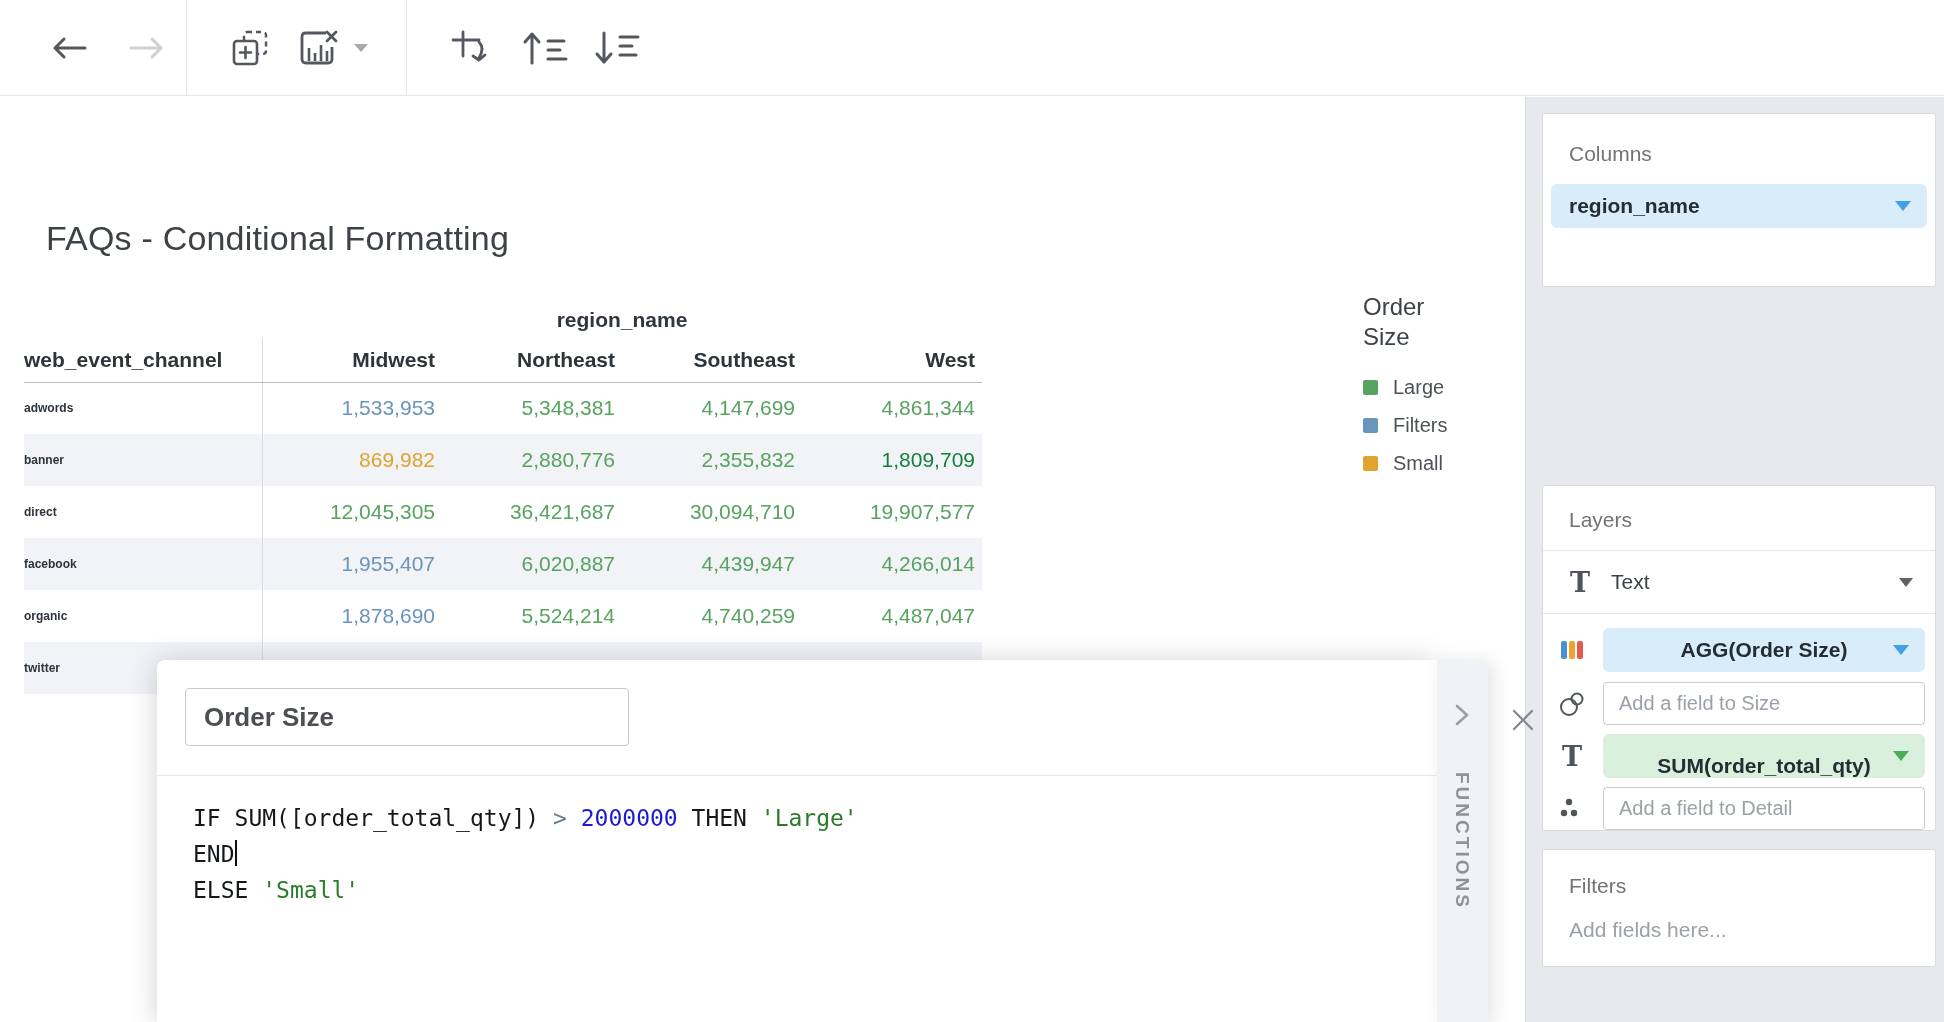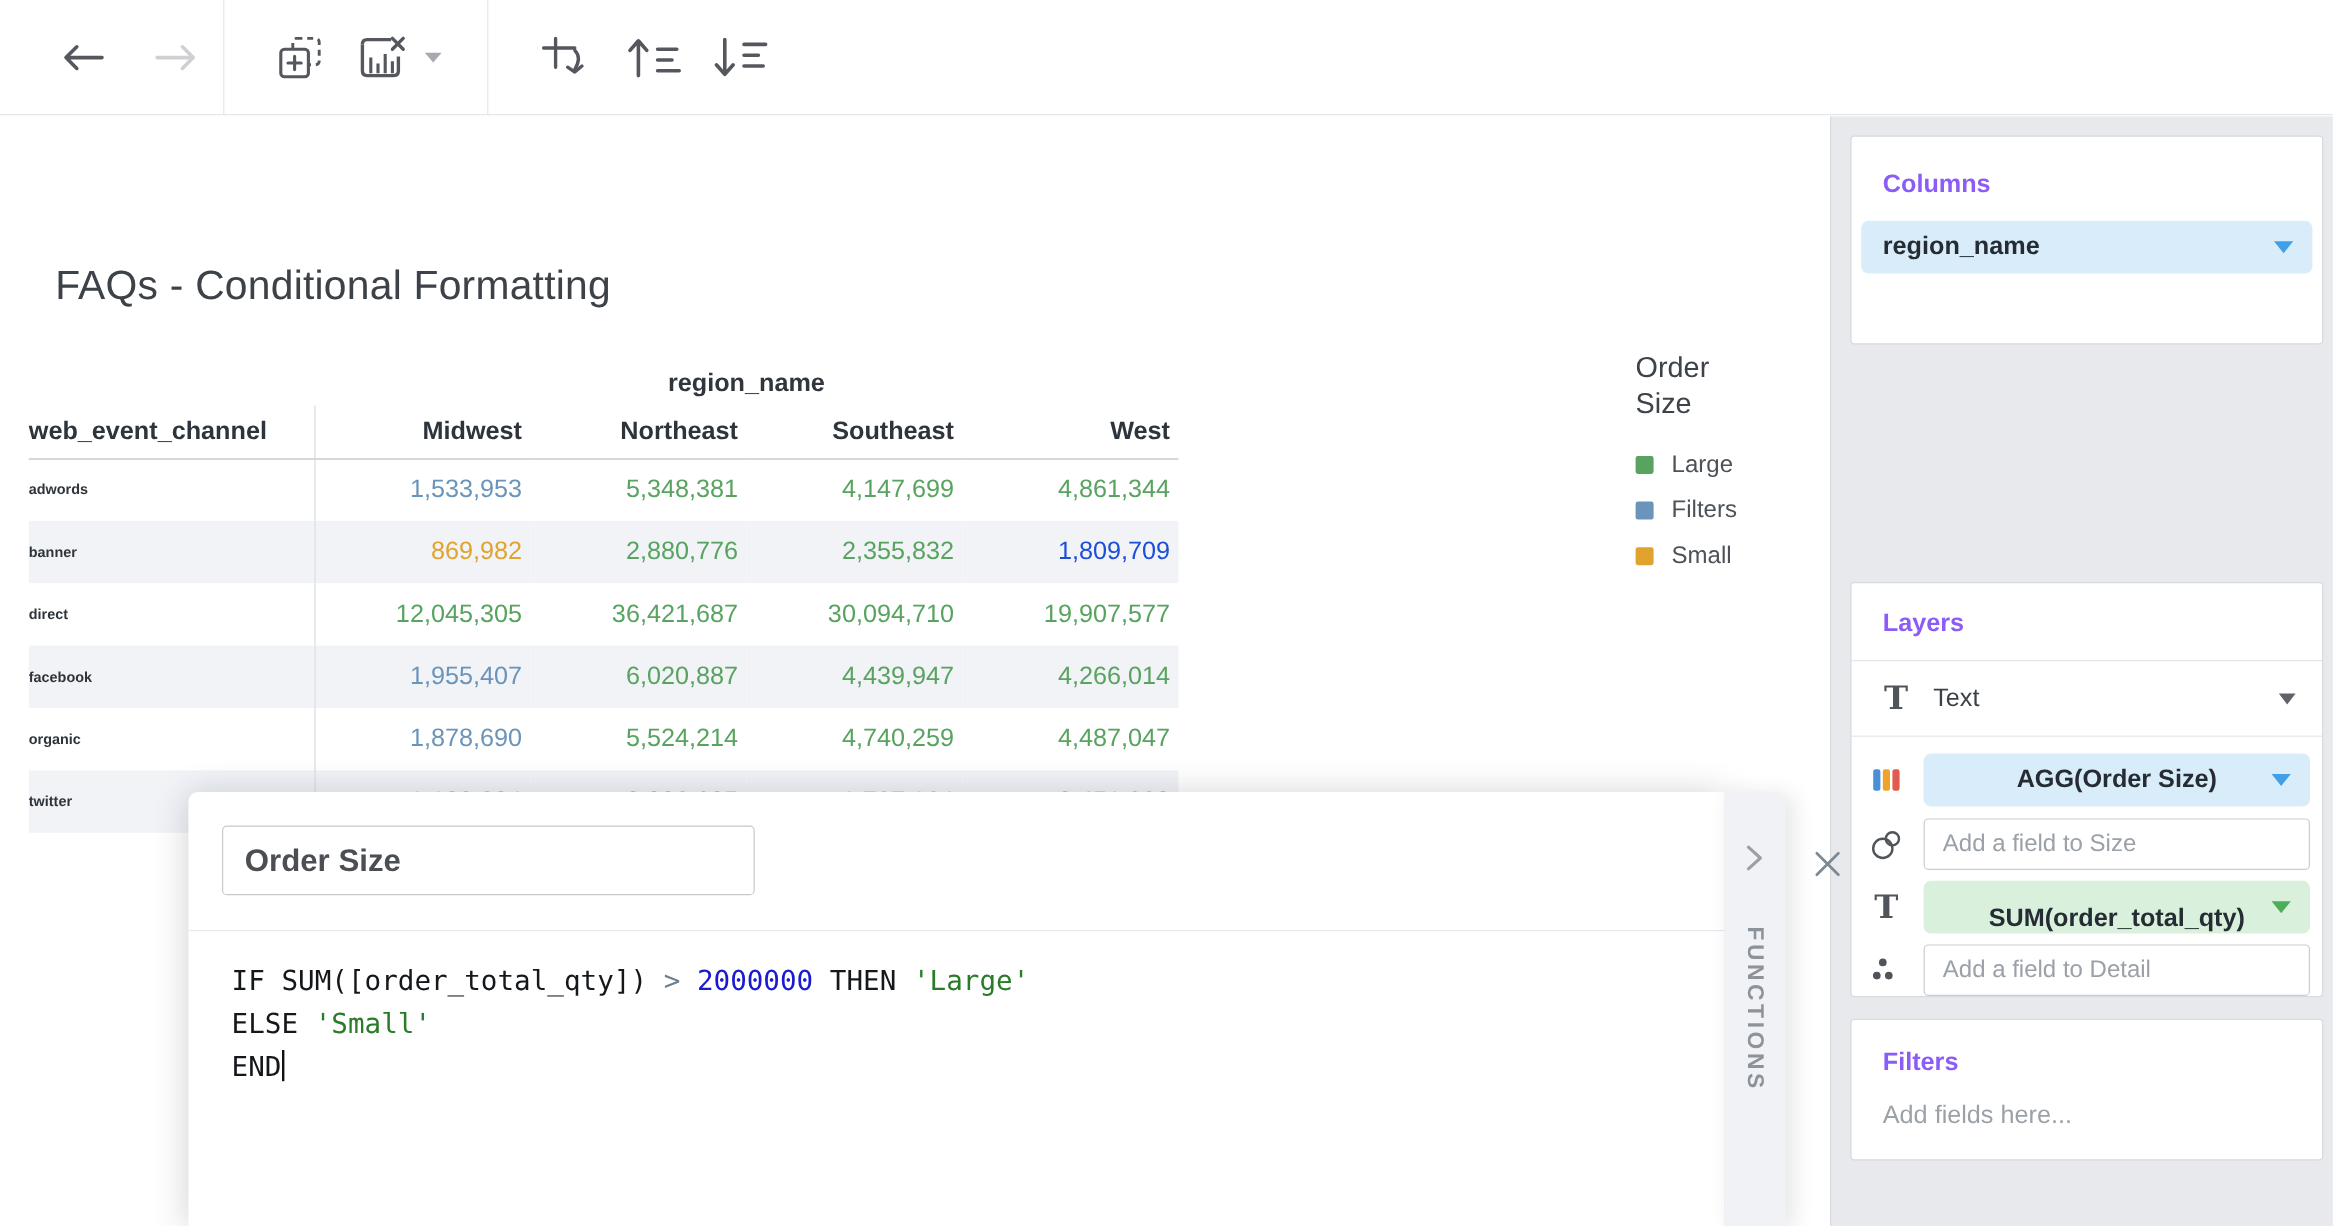--- a/index.html
+++ b/index.html
@@ -40,21 +40,21 @@
   #legend-items { margin-top:24px; }
   .legend-item { display:flex; align-items:center; margin-bottom:15px; }
   .swatch { width:15px; height:15px; border-radius:2px; margin-right:15px; flex:none; }
   .legend-label { font-size:20px; color:#4c5258; }
 
   
   #sidebar { position:absolute; left:1525px; top:97px; width:419px; height:925px;
              background:#e7e9ed; border-left:1px solid #d8dbdf; }
   .card { position:absolute; left:16px; width:394px; background:#fff;
           border:1px solid #d7dade; border-radius:3px; }
-  .card-title { font-size:21px; font-weight:700; color:#8b5cf6; }
+  .card-title { font-size:21px; font-weight:400; color:#737373; }
   .pill { height:44px; border-radius:6px; display:flex; align-items:center;
           padding:0 18px; font-size:21px; font-weight:700; color:#262c33;
           position:relative; cursor:pointer; }
   .pill-blue { background:#d8ecfa; }
   .pill-green { background:#d9f0dc; }
   .caret { width:0; height:0; border-left:8px solid transparent; border-right:8px solid transparent;
            border-top:10px solid #41a0e8; position:absolute; right:16px; top:17px; }
   .caret.green { border-top-color:#4cae58; }
   .caret.dark { border-top-color:#5f6368; border-left-width:7px; border-right-width:7px; border-top-width:9px; }
   .field-input { height:43px; border:1px solid #c9ccd1; border-radius:4px; background:#fff;
@@ -177,21 +177,21 @@
             <td style="color: rgb(107, 148, 186);">1,533,953</td>
             <td style="color: rgb(87, 163, 95);">5,348,381</td>
             <td style="color: rgb(87, 163, 95);">4,147,699</td>
             <td style="color: rgb(87, 163, 95);">4,861,344</td>
           </tr>
           <tr>
             <th class="rlabel vline">banner</th>
             <td style="color: rgb(223, 163, 46);">869,982</td>
             <td style="color: rgb(87, 163, 95);">2,880,776</td>
             <td style="color: rgb(87, 163, 95);">2,355,832</td>
-            <td style="color: #1d4ed8;">1,809,709</td>
+            <td style="color: #15803d;">1,809,709</td>
           </tr>
           <tr>
             <th class="rlabel vline">direct</th>
             <td style="color: rgb(87, 163, 95);">12,045,305</td>
             <td style="color: rgb(87, 163, 95);">36,421,687</td>
             <td style="color: rgb(87, 163, 95);">30,094,710</td>
             <td style="color: rgb(87, 163, 95);">19,907,577</td>
           </tr>
           <tr>
             <th class="rlabel vline">facebook</th>
@@ -315,22 +315,22 @@
   <div id="modal-panel">
     <input id="formula-name" value="Order Size" style="">
     <div id="modal-close">
       <svg width="26" height="26" viewBox="0 0 26 26">
         <path d="M4 4 L22 22 M22 4 L4 22" stroke="#7e8891" stroke-width="2.2" stroke-linecap="round"></path>
       </svg>
     </div>
     <div id="modal-hr"></div>
     <div id="formula-code">
         <div class="code-line"><span>IF SUM([order_total_qty]) </span><span class="tok-op">&gt;</span><span> </span><span class="tok-num">2000000</span><span> THEN </span><span class="tok-str">'Large'</span></div>
+        <div class="code-line"><span>END</span><span class="cursor"></span></div>
         <div class="code-line"><span>ELSE </span><span class="tok-str">'Small'</span></div>
-        <div class="code-line"><span>END</span><span class="cursor"></span></div>
       </div>
   </div>
   <div id="functions-strip">
     <svg id="strip-chevron" width="24" height="26" viewBox="0 0 24 26">
       <path d="M7 4 L17 13 L7 22" fill="none" stroke="#9aa0a6" stroke-width="2.6" stroke-linecap="round" stroke-linejoin="round"></path>
     </svg>
     <div id="functions-label">FUNCTIONS</div>
   </div>
 </div>
 

